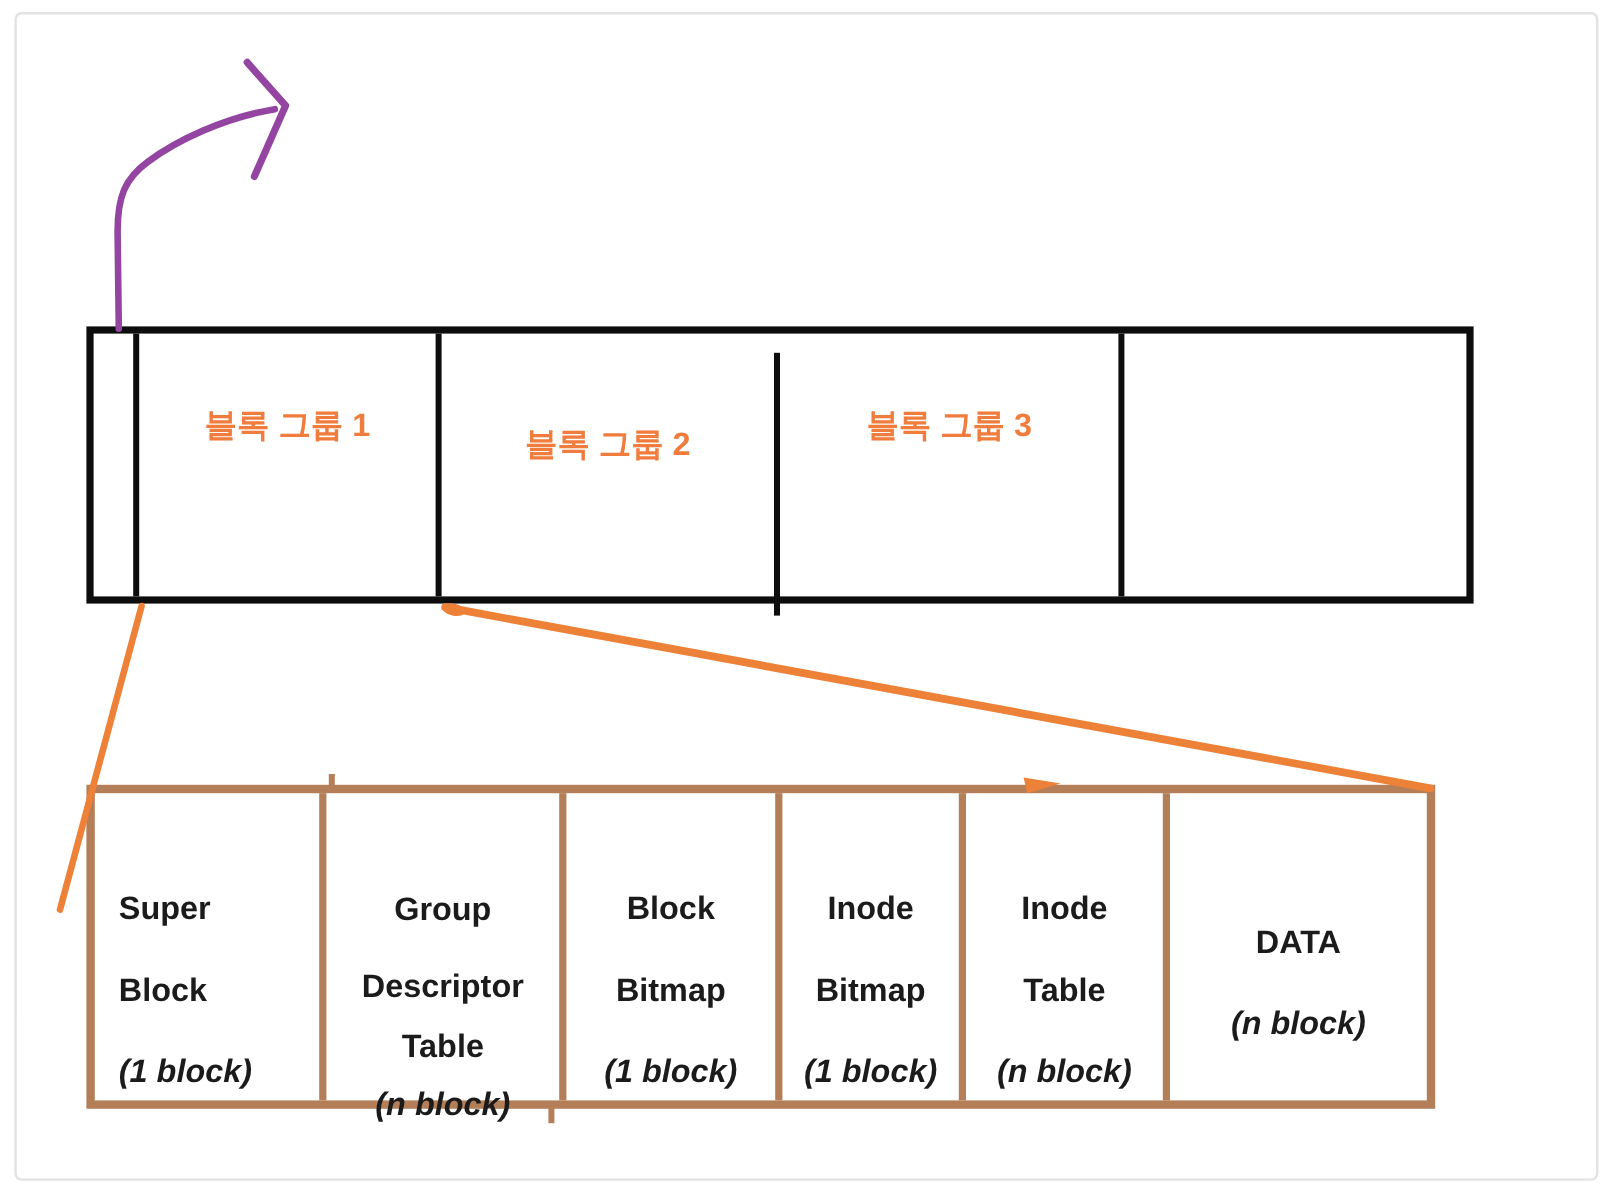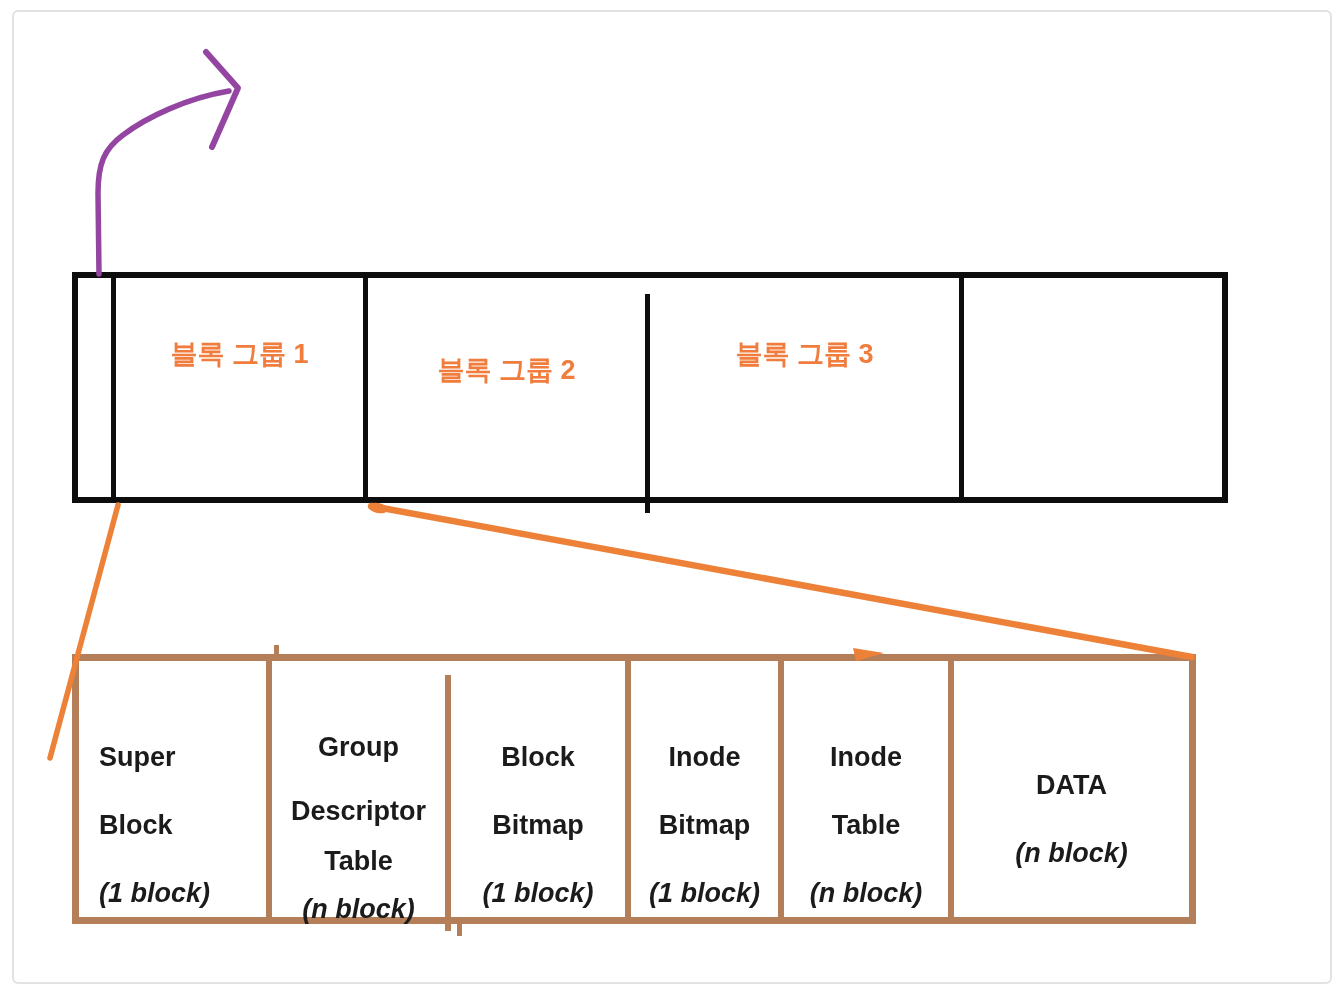--- a/index.html
+++ b/index.html
@@ -14,34 +14,34 @@
   svg.overlay { position:absolute; left:0; top:0; width:1344px; height:996px; pointer-events:none; }
 
   
   .disk { position:absolute; left:72px; top:272px; width:1156px; height:231px;
           border:6px solid #0d0d0d; background:#ffffff; display:flex; }
   .disk .cell { height:100%; }
   .boot-cell   { width:38px;  border-right:5px solid #0d0d0d; }
   .group-cell  { display:flex; justify-content:center; align-items:flex-start; padding-top:60px; }
   .g1 { width:252px; border-right:5px solid #0d0d0d; }
   .g2 { width:282px; border-right:5px solid #0d0d0d;margin-top:16px; }
-  .g3 { width:314px; border-right:5px solid #0d0d0d; }
+  .g3 { width:287px; border-right:5px solid #0d0d0d; }
   .g4 { flex:1; }
   .group-label { font-size:27px; line-height:32px; font-weight:700; color:#f07d3e; white-space:nowrap; }
 
   
   .detail { position:absolute; left:72px; top:654px; width:1124px; height:270px;
             border:7px solid #b47e58; background:#ffffff; display:flex; }
   .dcell { height:100%; display:flex; flex-direction:column; align-items:center;
            text-align:center; font-weight:700; color:#1b1b1b; font-size:27px; line-height:32px; }
   .dcell .t { margin-top:36px; }
   .dcell .t:first-child { margin-top:0; }
   .dcell .sz { font-style:italic; margin-top:36px; white-space:nowrap; }
   .dc1 { width:193px; border-right:6px solid #b47e58; padding-top:80px; align-items:flex-start; text-align:left; padding-left:20px; }
-  .dc2 { width:179px; border-right:6px solid #b47e58; padding-top:56px;margin-top:14px; }
+  .dc2 { width:200px; border-right:6px solid #b47e58; padding-top:81px; }
   .dc2 .t2 { margin-top:32px; }
   .dc2 .t3 { margin-top:18px; }
   .dc2 .sz { margin-top:16px; }
   .dc3 { width:180px; border-right:6px solid #b47e58; padding-top:80px; }
   .dc4 { width:153px; border-right:6px solid #b47e58; padding-top:80px; }
   .dc5 { width:170px; border-right:6px solid #b47e58; padding-top:80px; }
   .dc6 { flex:1; padding-top:108px; }
 
   
   .tick { position:absolute; background:#b47e58; }

